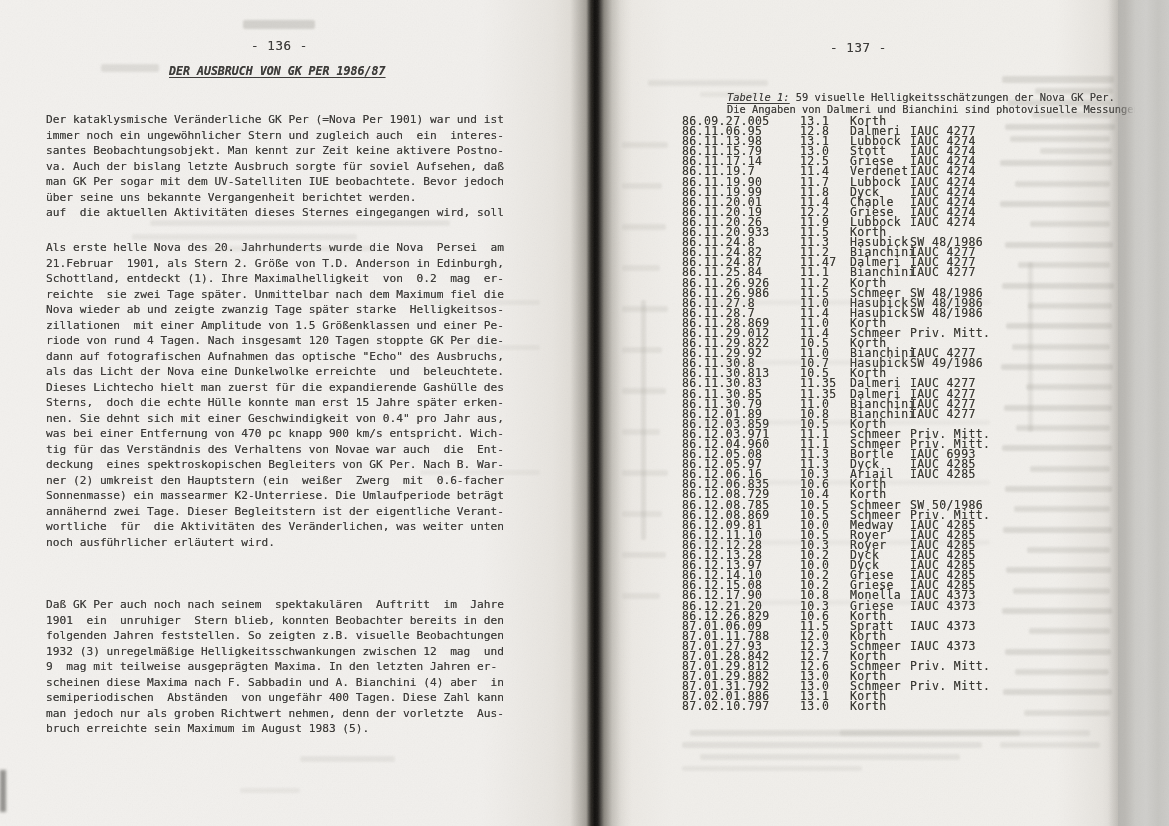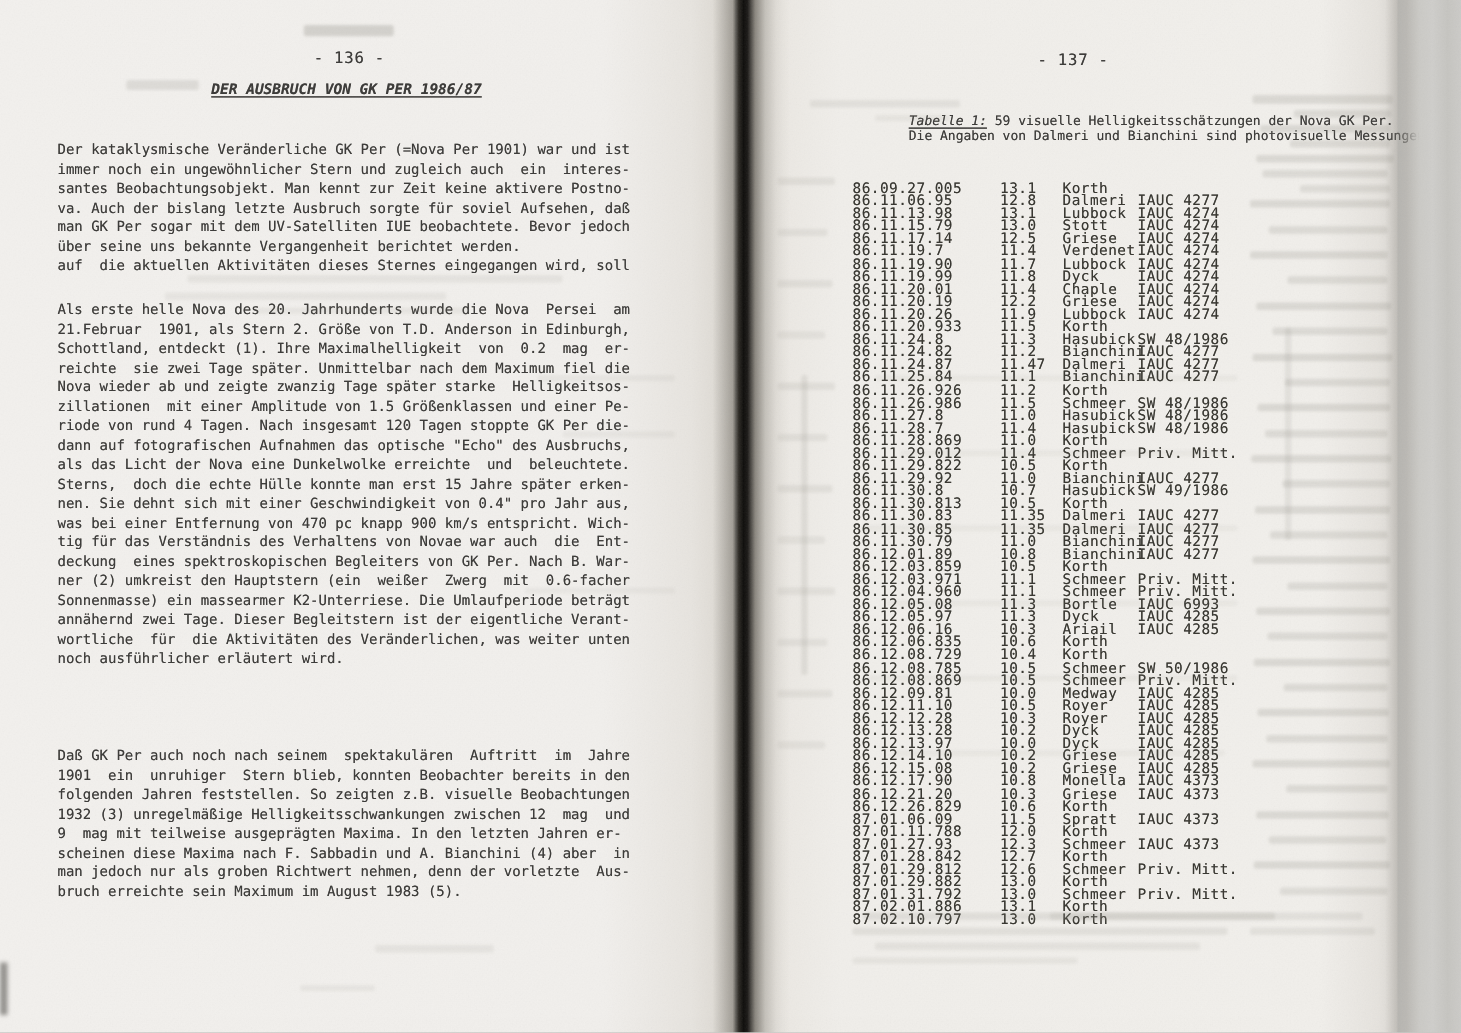--- a/index.html
+++ b/index.html
@@ -42,21 +42,21 @@
   #left-header{position:absolute;left:251px;top:38px;font-size:12.5px;letter-spacing:0.6px;}
   #left-title{position:absolute;left:169px;top:64px;font-size:11.6px;font-weight:bold;
     font-style:italic;text-decoration:underline;text-underline-offset:2px;}
   .para{position:absolute;left:46px;font-size:11.2px;line-height:15.5px;}
   #para-1{top:112px;} #para-2{top:240px;} #para-3{top:597px;}
 
   #right-header{position:absolute;left:830px;top:40px;font-size:12.5px;letter-spacing:0.6px;}
   #table-caption{position:absolute;left:682px;top:92px;font-size:10.4px;line-height:11.6px;margin-left:45px;}
   #table-caption .cap-label{font-style:italic;text-decoration:underline;text-underline-offset:1.5px;}
 
-  #obs-table{position:absolute;left:682px;top:145px;font-size:11.5px;letter-spacing:0.38px;
+  #obs-table{position:absolute;left:682px;top:116px;font-size:11.5px;letter-spacing:0.38px;
     line-height:10.09px;color:#36352f;text-shadow:0 0 0.4px rgba(54,53,47,0.6);}
   .trow{display:flex;white-space:pre;}
   .c-date{display:inline-block;width:118px;}
   .c-mag{display:inline-block;width:50px;}
   .c-obs{display:inline-block;width:60px;}
   .c-src{display:inline-block;}
 
   
   .ghost{position:absolute;background:#8e8c83;filter:blur(1.3px);border-radius:2px;pointer-events:none;}
   #noise{position:absolute;left:0;top:0;pointer-events:none;opacity:0.055;}
@@ -83,38 +83,40 @@
     <div id="para-2" class="para ink">
         <div class="pre">Als erste helle Nova des 20. Jahrhunderts wurde die Nova  Persei  am</div>
         <div class="pre">21.Februar  1901, als Stern 2. Größe von T.D. Anderson in Edinburgh,</div>
         <div class="pre">Schottland, entdeckt (1). Ihre Maximalhelligkeit  von  0.2  mag  er-</div>
         <div class="pre">reichte  sie zwei Tage später. Unmittelbar nach dem Maximum fiel die</div>
         <div class="pre">Nova wieder ab und zeigte zwanzig Tage später starke  Helligkeitsos-</div>
         <div class="pre">zillationen  mit einer Amplitude von 1.5 Größenklassen und einer Pe-</div>
         <div class="pre">riode von rund 4 Tagen. Nach insgesamt 120 Tagen stoppte GK Per die-</div>
         <div class="pre">dann auf fotografischen Aufnahmen das optische "Echo" des Ausbruchs,</div>
         <div class="pre">als das Licht der Nova eine Dunkelwolke erreichte  und  beleuchtete.</div>
+        <div class="pre">Dieses Lichtecho hielt man zuerst für die expandierende Gashülle des</div>
         <div class="pre">Sterns,  doch die echte Hülle konnte man erst 15 Jahre später erken-</div>
         <div class="pre">nen. Sie dehnt sich mit einer Geschwindigkeit von 0.4" pro Jahr aus,</div>
         <div class="pre">was bei einer Entfernung von 470 pc knapp 900 km/s entspricht. Wich-</div>
         <div class="pre">tig für das Verständnis des Verhaltens von Novae war auch  die  Ent-</div>
         <div class="pre">deckung  eines spektroskopischen Begleiters von GK Per. Nach B. War-</div>
         <div class="pre">ner (2) umkreist den Hauptstern (ein  weißer  Zwerg  mit  0.6-facher</div>
         <div class="pre">Sonnenmasse) ein massearmer K2-Unterriese. Die Umlaufperiode beträgt</div>
         <div class="pre">annähernd zwei Tage. Dieser Begleitstern ist der eigentliche Verant-</div>
         <div class="pre">wortliche  für  die Aktivitäten des Veränderlichen, was weiter unten</div>
         <div class="pre">noch ausführlicher erläutert wird.</div>
       </div>
     <div id="para-3" class="para ink">
         <div class="pre">Daß GK Per auch noch nach seinem  spektakulären  Auftritt  im  Jahre</div>
         <div class="pre">1901  ein  unruhiger  Stern blieb, konnten Beobachter bereits in den</div>
         <div class="pre">folgenden Jahren feststellen. So zeigten z.B. visuelle Beobachtungen</div>
         <div class="pre">1932 (3) unregelmäßige Helligkeitsschwankungen zwischen 12  mag  und</div>
         <div class="pre">9  mag mit teilweise ausgeprägten Maxima. In den letzten Jahren er-</div>
         <div class="pre">scheinen diese Maxima nach F. Sabbadin und A. Bianchini (4) aber  in</div>
+        <div class="pre">semiperiodischen  Abständen  von ungefähr 400 Tagen. Diese Zahl kann</div>
         <div class="pre">man jedoch nur als groben Richtwert nehmen, denn der vorletzte  Aus-</div>
         <div class="pre">bruch erreichte sein Maximum im August 1983 (5).</div>
       </div>
   </div>
 
   <div id="page-right" class="page"></div>
 
   <div id="right-header" class="ink pre">- 137 -</div>
 
   <div id="table-caption" class="ink">

